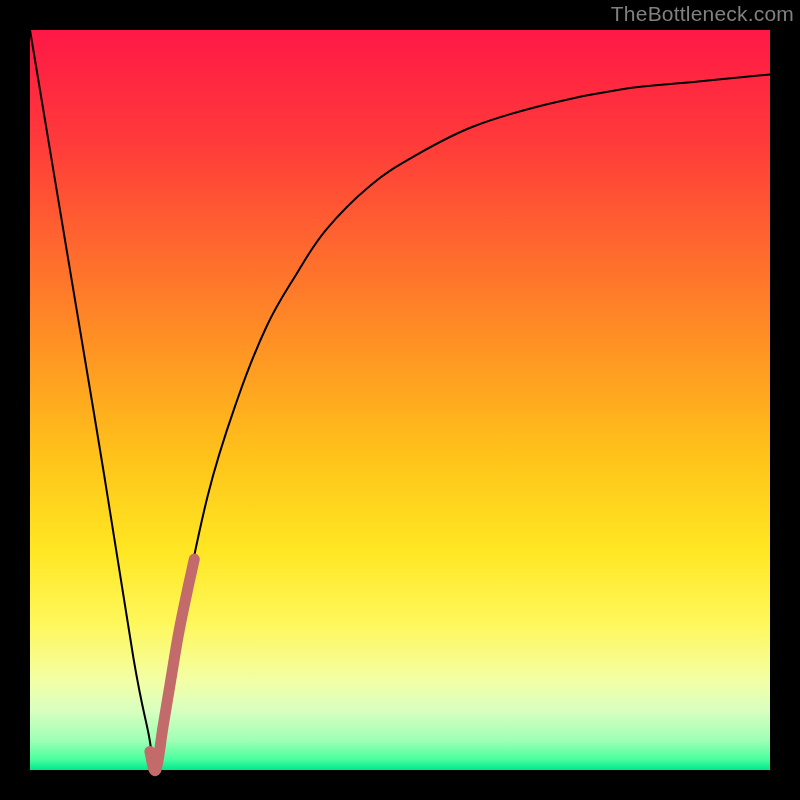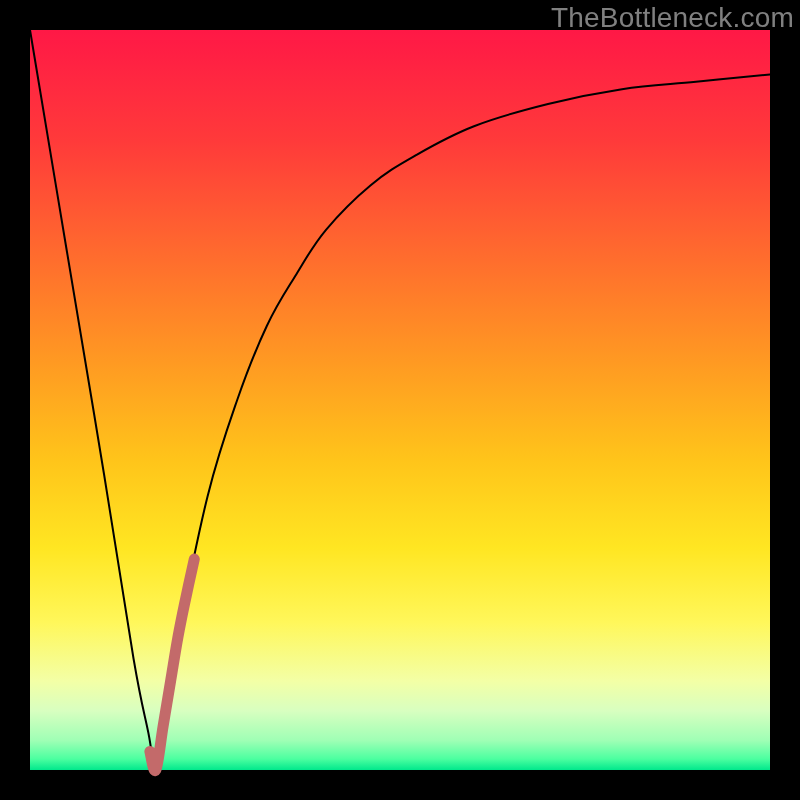--- a/index.html
+++ b/index.html
@@ -14,21 +14,21 @@
     position: relative;
     width: 800px;
     height: 800px;
     background: #000;
   }
   .attribution {
     position: absolute;
     top: 2px;
     right: 6px;
     font-family: Arial, Helvetica, sans-serif;
-    font-size: 28px;
+    font-size: 21px;
     font-weight: 500;
     color: #808080;
     letter-spacing: 0.2px;
     z-index: 10;
   }
   svg {
     position: absolute;
     top: 0;
     left: 0;
   }

